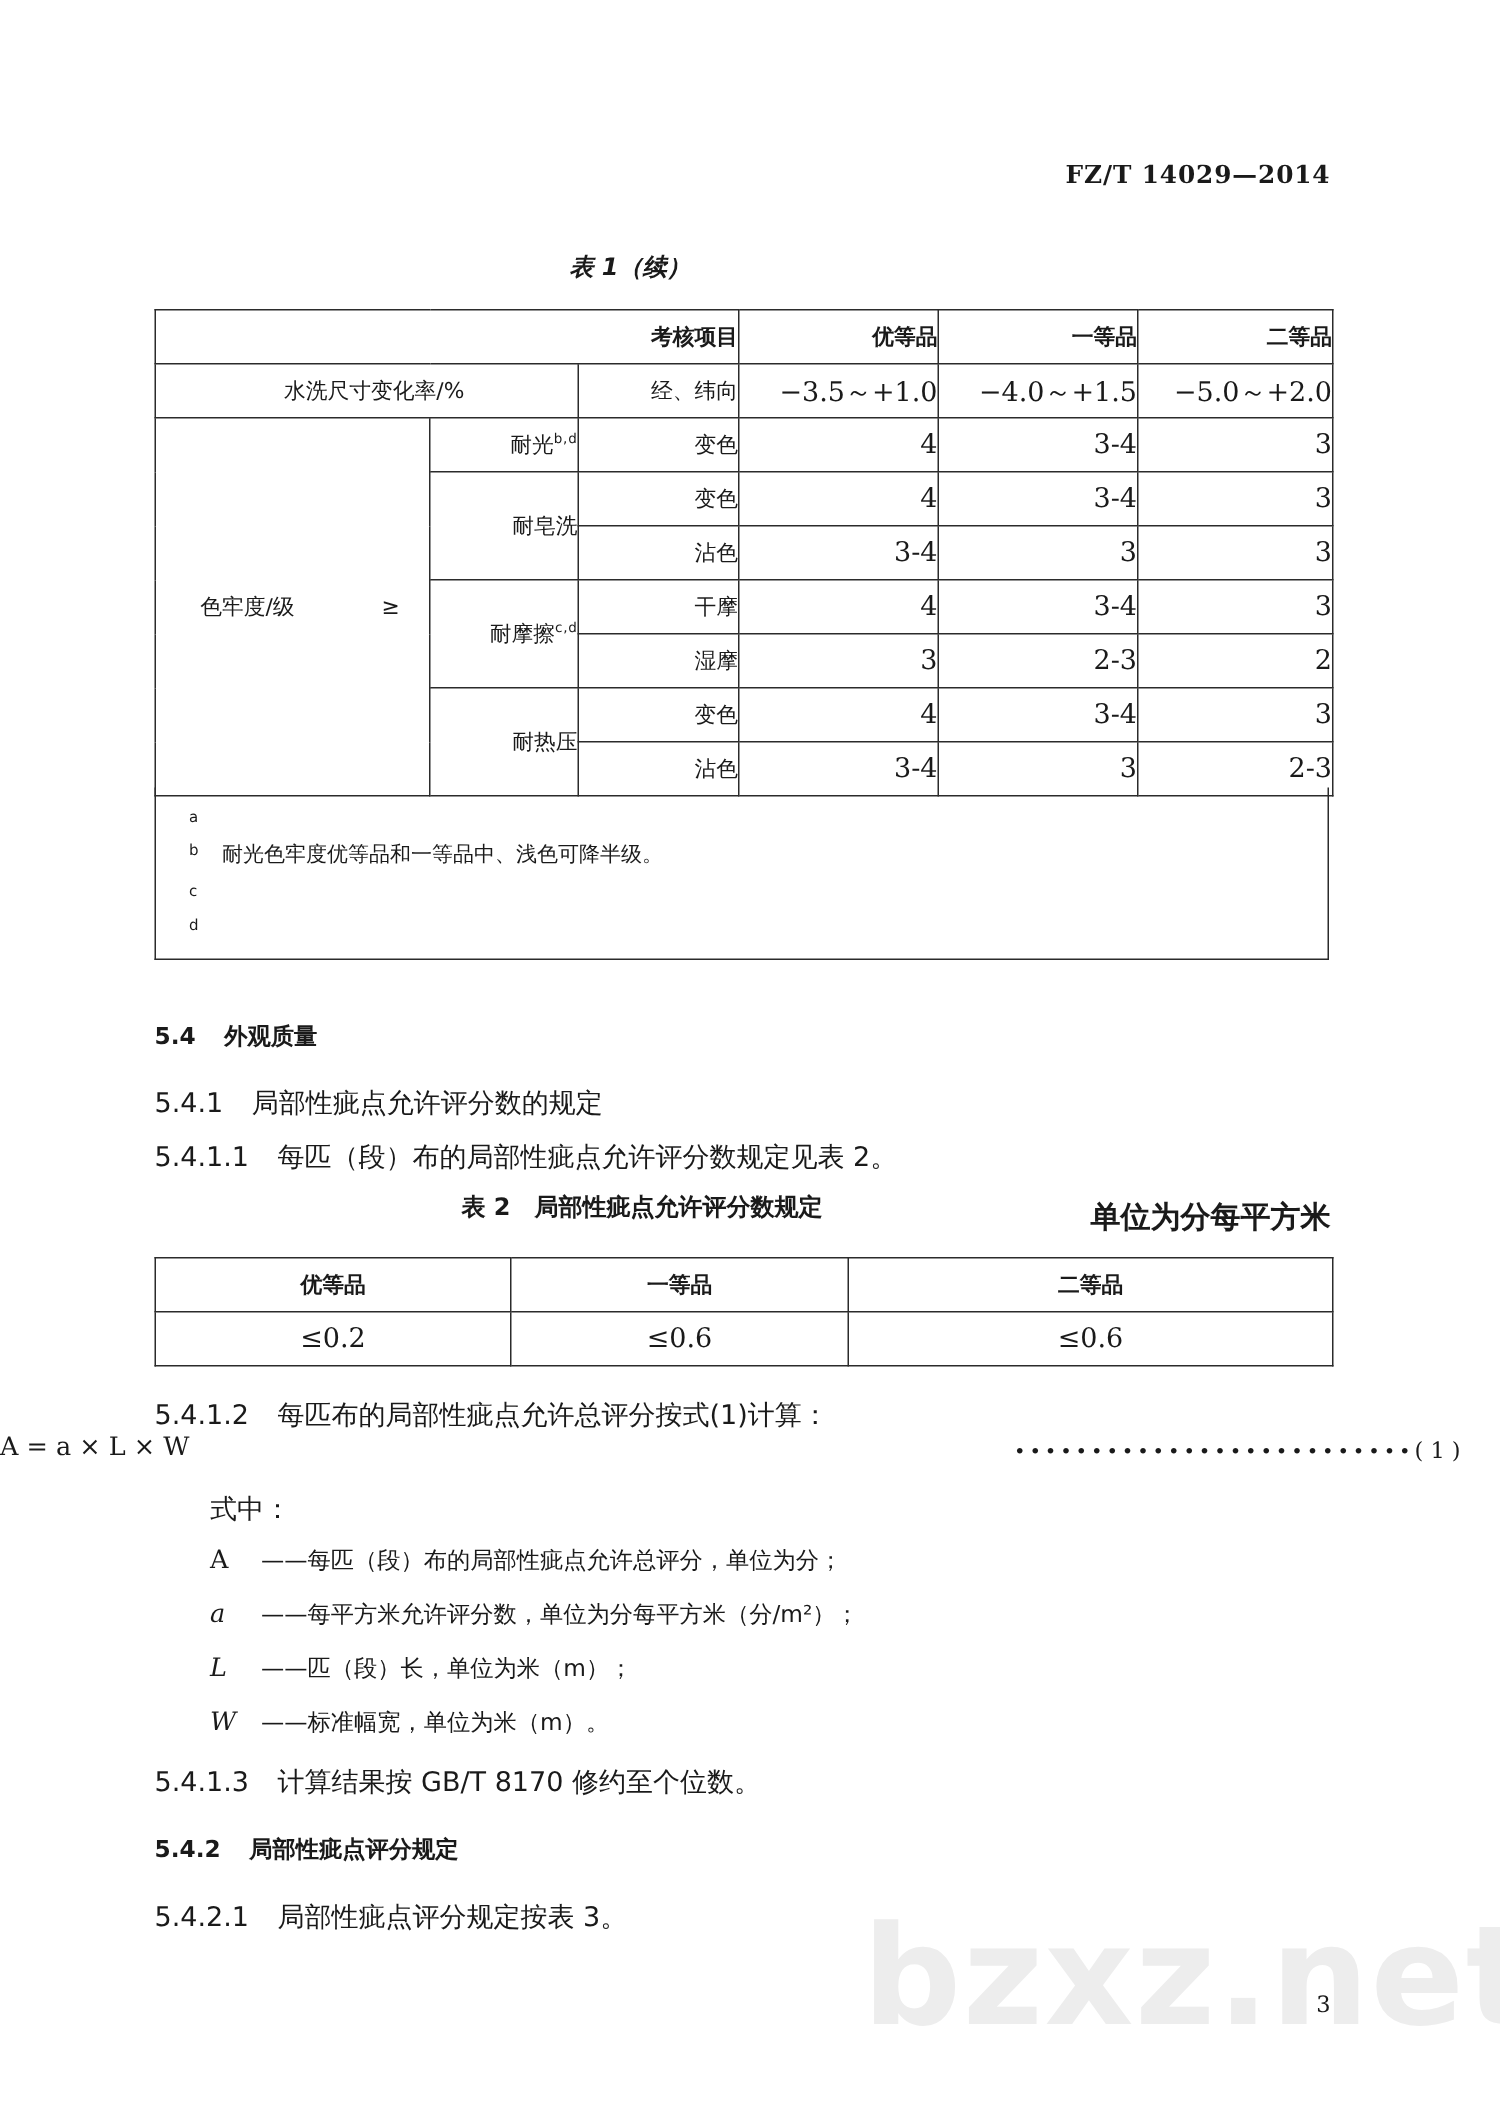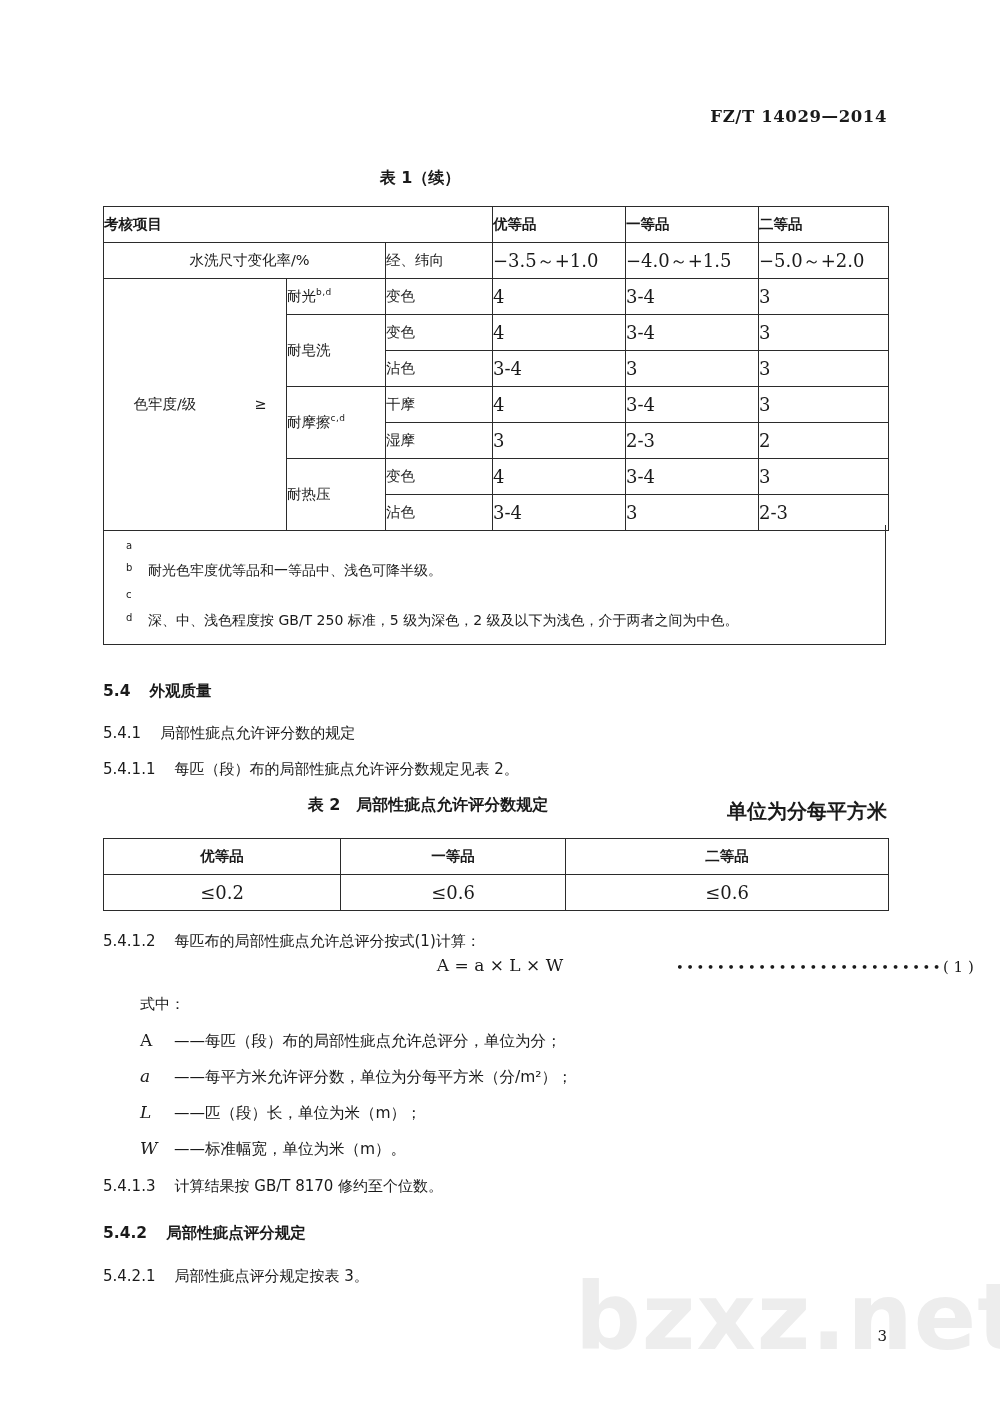--- a/index.html
+++ b/index.html
@@ -53,31 +53,32 @@
 
   
   .tbl1-caption {
     position: absolute;
     top: 168px;
     left: 0;
     width: 840px;
     text-align: center;
     font-size: 16px;
     font-weight: 700;
+    font-style: italic;
   }
 
   
   table.std {
     border-collapse: collapse;
     table-layout: fixed;
     font-size: 14.5px;
   }
   table.std td, table.std th {
     border: 1px solid #2b2b2b;
-    text-align: left;
+    text-align: right;
     vertical-align: middle;
     font-weight: 400;
     padding: 0;
   }
   #table1 {
     position: absolute;
     top: 206px;
     left: 103px;
     width: 785px;
   }
@@ -122,21 +123,21 @@
     flex: 0 0 22px;
     font-size: 10px;
     padding-top: 1px;
     text-align: left;
   }
   .fn-text { flex: 1; }
 
   
   .para {
     position: absolute;
-    font-size: 15px;
+    font-size: 18px;
     line-height: 1.5;
     white-space: nowrap;
   }
   .h-sec {
     font-weight: 700;
     font-size: 15.5px;
   }
   .numlbl { display: inline-block; }
   .gap-m { display: inline-block; width: 19px; }
 
@@ -173,21 +174,20 @@
     padding: 0;
   }
   #table2 td.hdr { font-weight: 700; }
 
   
   .formula {
     position: absolute;
     top: 955px;
     left: 0;
     width: 1000px;
-    text-align: center;
     font-family: "DejaVu Serif", "Liberation Serif", serif;
     font-size: 17px;
   }
   .eqno {
     position: absolute;
     top: 958px;
     left: 676px;
     font-size: 15px;
     font-family: "DejaVu Serif", "Liberation Serif", serif;
     letter-spacing: 0px;
@@ -324,21 +324,20 @@
       </div>
       <div class="fn-row">
         <div class="fn-mark">b</div>
         <div class="fn-text">耐光色牢度优等品和一等品中、浅色可降半级。</div>
       </div>
       <div class="fn-row">
         <div class="fn-mark">c</div>
       </div>
       <div class="fn-row">
         <div class="fn-mark">d</div>
-        <div class="fn-text">深、中、浅色程度按 GB/T 250 标准，5 级为深色，2 级及以下为浅色，介于两者之间为中色。</div>
       </div>
     </div>
 
     <div class="para h-sec" style="top:680px; left:103px;">
       <span class="numlbl">5.4</span><span class="gap-m"></span><span>外观质量</span>
     </div>
 
     <div class="para" style="top:722px; left:103px;">
       <span class="numlbl">5.4.1</span><span class="gap-m"></span><span>局部性疵点允许评分数的规定</span>
     </div>

